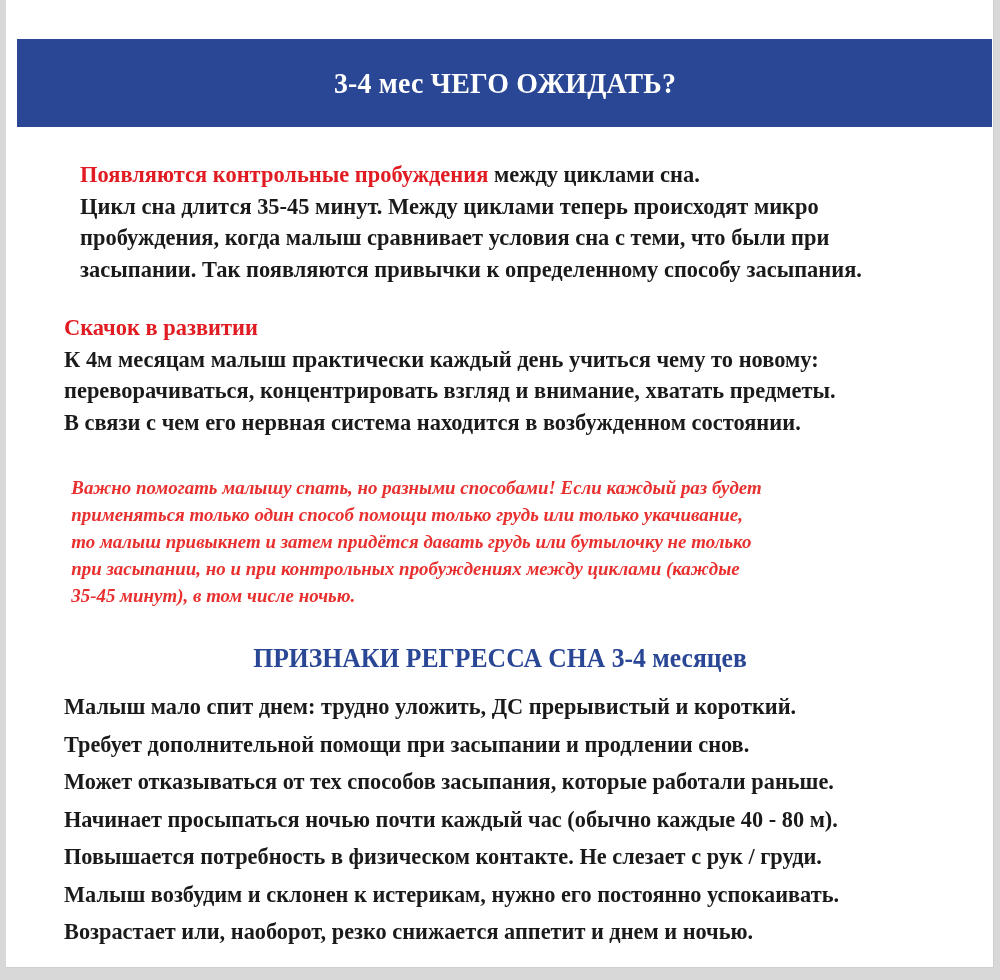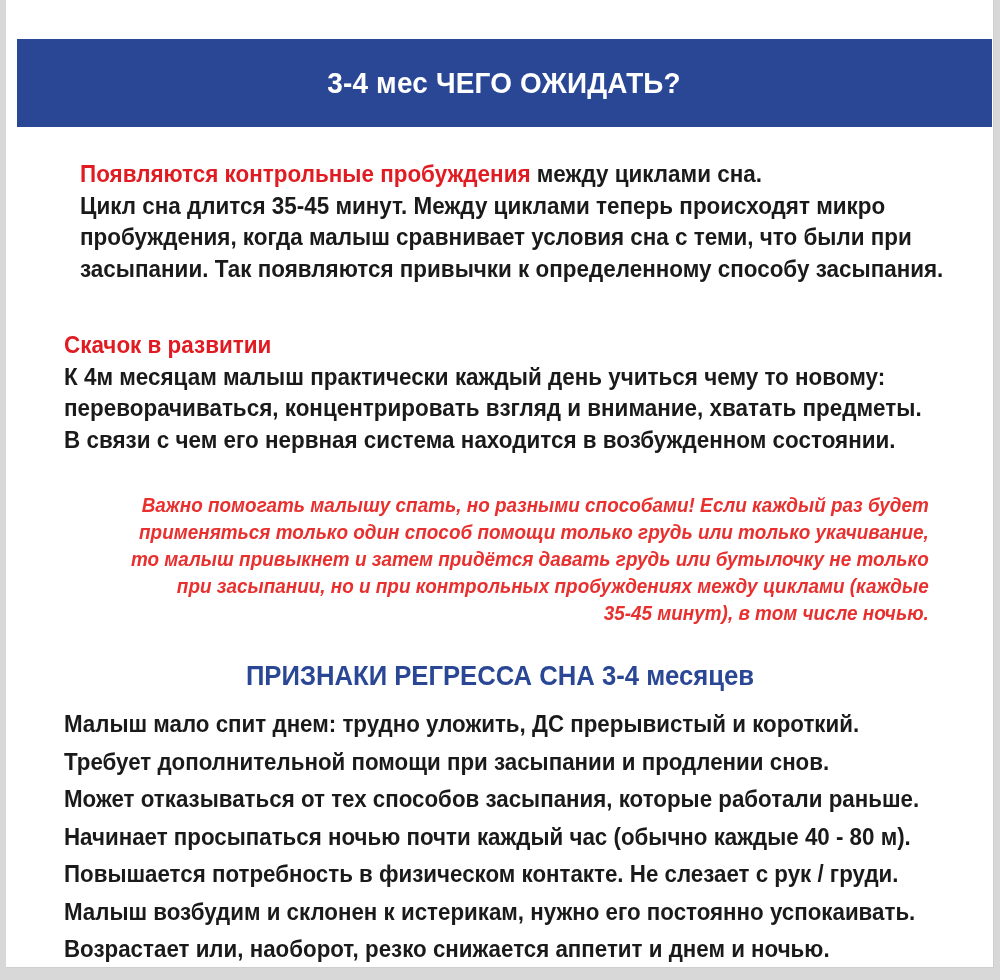--- a/index.html
+++ b/index.html
@@ -18,20 +18,21 @@
     position: absolute;
     left: 6px;
     top: 0;
     width: 988px;
     height: 968px;
     background: #ffffff;
     border-right: 1px solid #cfcfcf;
     border-bottom: 1px solid #cfcfcf;
     box-sizing: border-box;
     overflow: hidden;
+    font-family: Liberation Serif, serif;
   }
 
   
   .banner {
     position: absolute;
     left: 11px;
     top: 39px;
     width: 975px;
     height: 88px;
     background: #2a4795;
@@ -85,28 +86,28 @@
     font-size: 23.5px;
     font-weight: bold;
     color: #e11b22;
     line-height: 31.5px;
     white-space: nowrap;
     transform: scaleX(0.955);
     transform-origin: left center;
   }
 
   .section-growth {
-    margin-top: 45px;
+    margin-top: 27px;
   }
 
   
   .callout {
     margin-top: 36px;
     padding: 0 52px;
-    text-align: right;
+    text-align: left;
   }
   .callout .cline {
     font-size: 19.5px;
     font-weight: bold;
     font-style: italic;
     color: #e8302f;
     line-height: 27px;
     white-space: nowrap;
     display: block;
     transform: scaleX(0.97);

